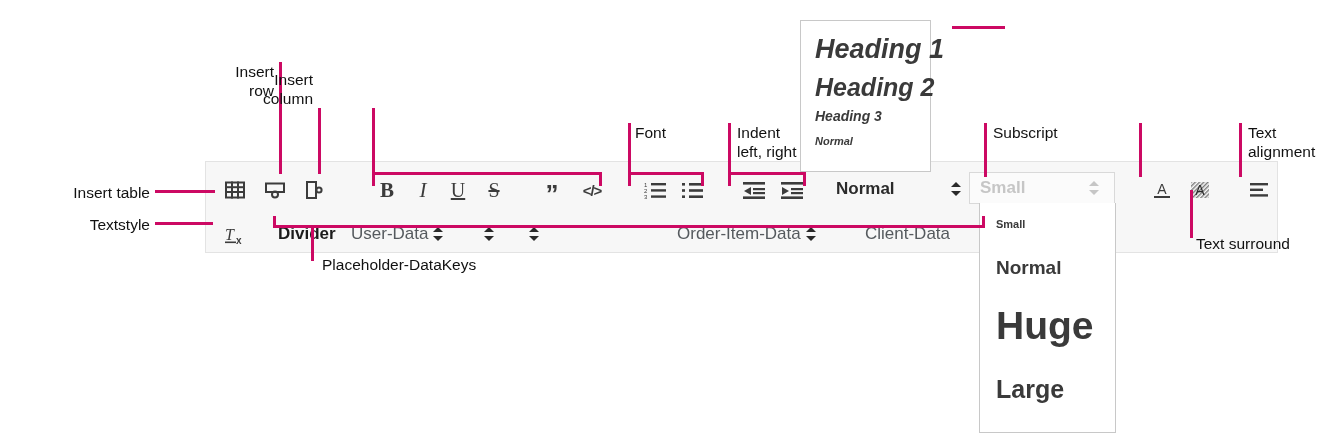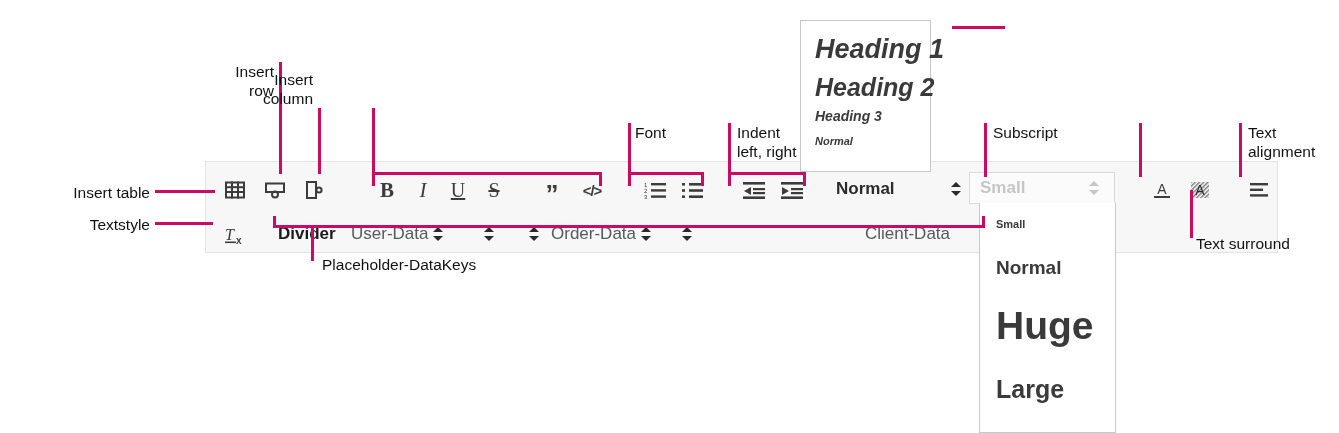--- a/index.html
+++ b/index.html
@@ -271,26 +271,23 @@
     <div class="ph" style="left:273px">
       <span></span>
       <span class="stepper"></span>
     </div>
 
     <div class="ph" style="left:318px">
       <span></span>
       <span class="stepper"></span>
     </div>
 
-    <div class="ph" style="left:345px">
-      <span>Order-Data</span>
-      <span class="stepper"></span>
-    </div>
 
     <div class="ph" style="left:471px">
+      <span>Order-Item-Data</span>
       <span class="stepper"></span>
     </div>
 
     <div class="ph" style="left:659px">
       <span>Client-Data</span>
     </div>
   </div>
 
   <div class="panel panel-textstyle">
     <div class="opt ts0">Heading 1</div>

